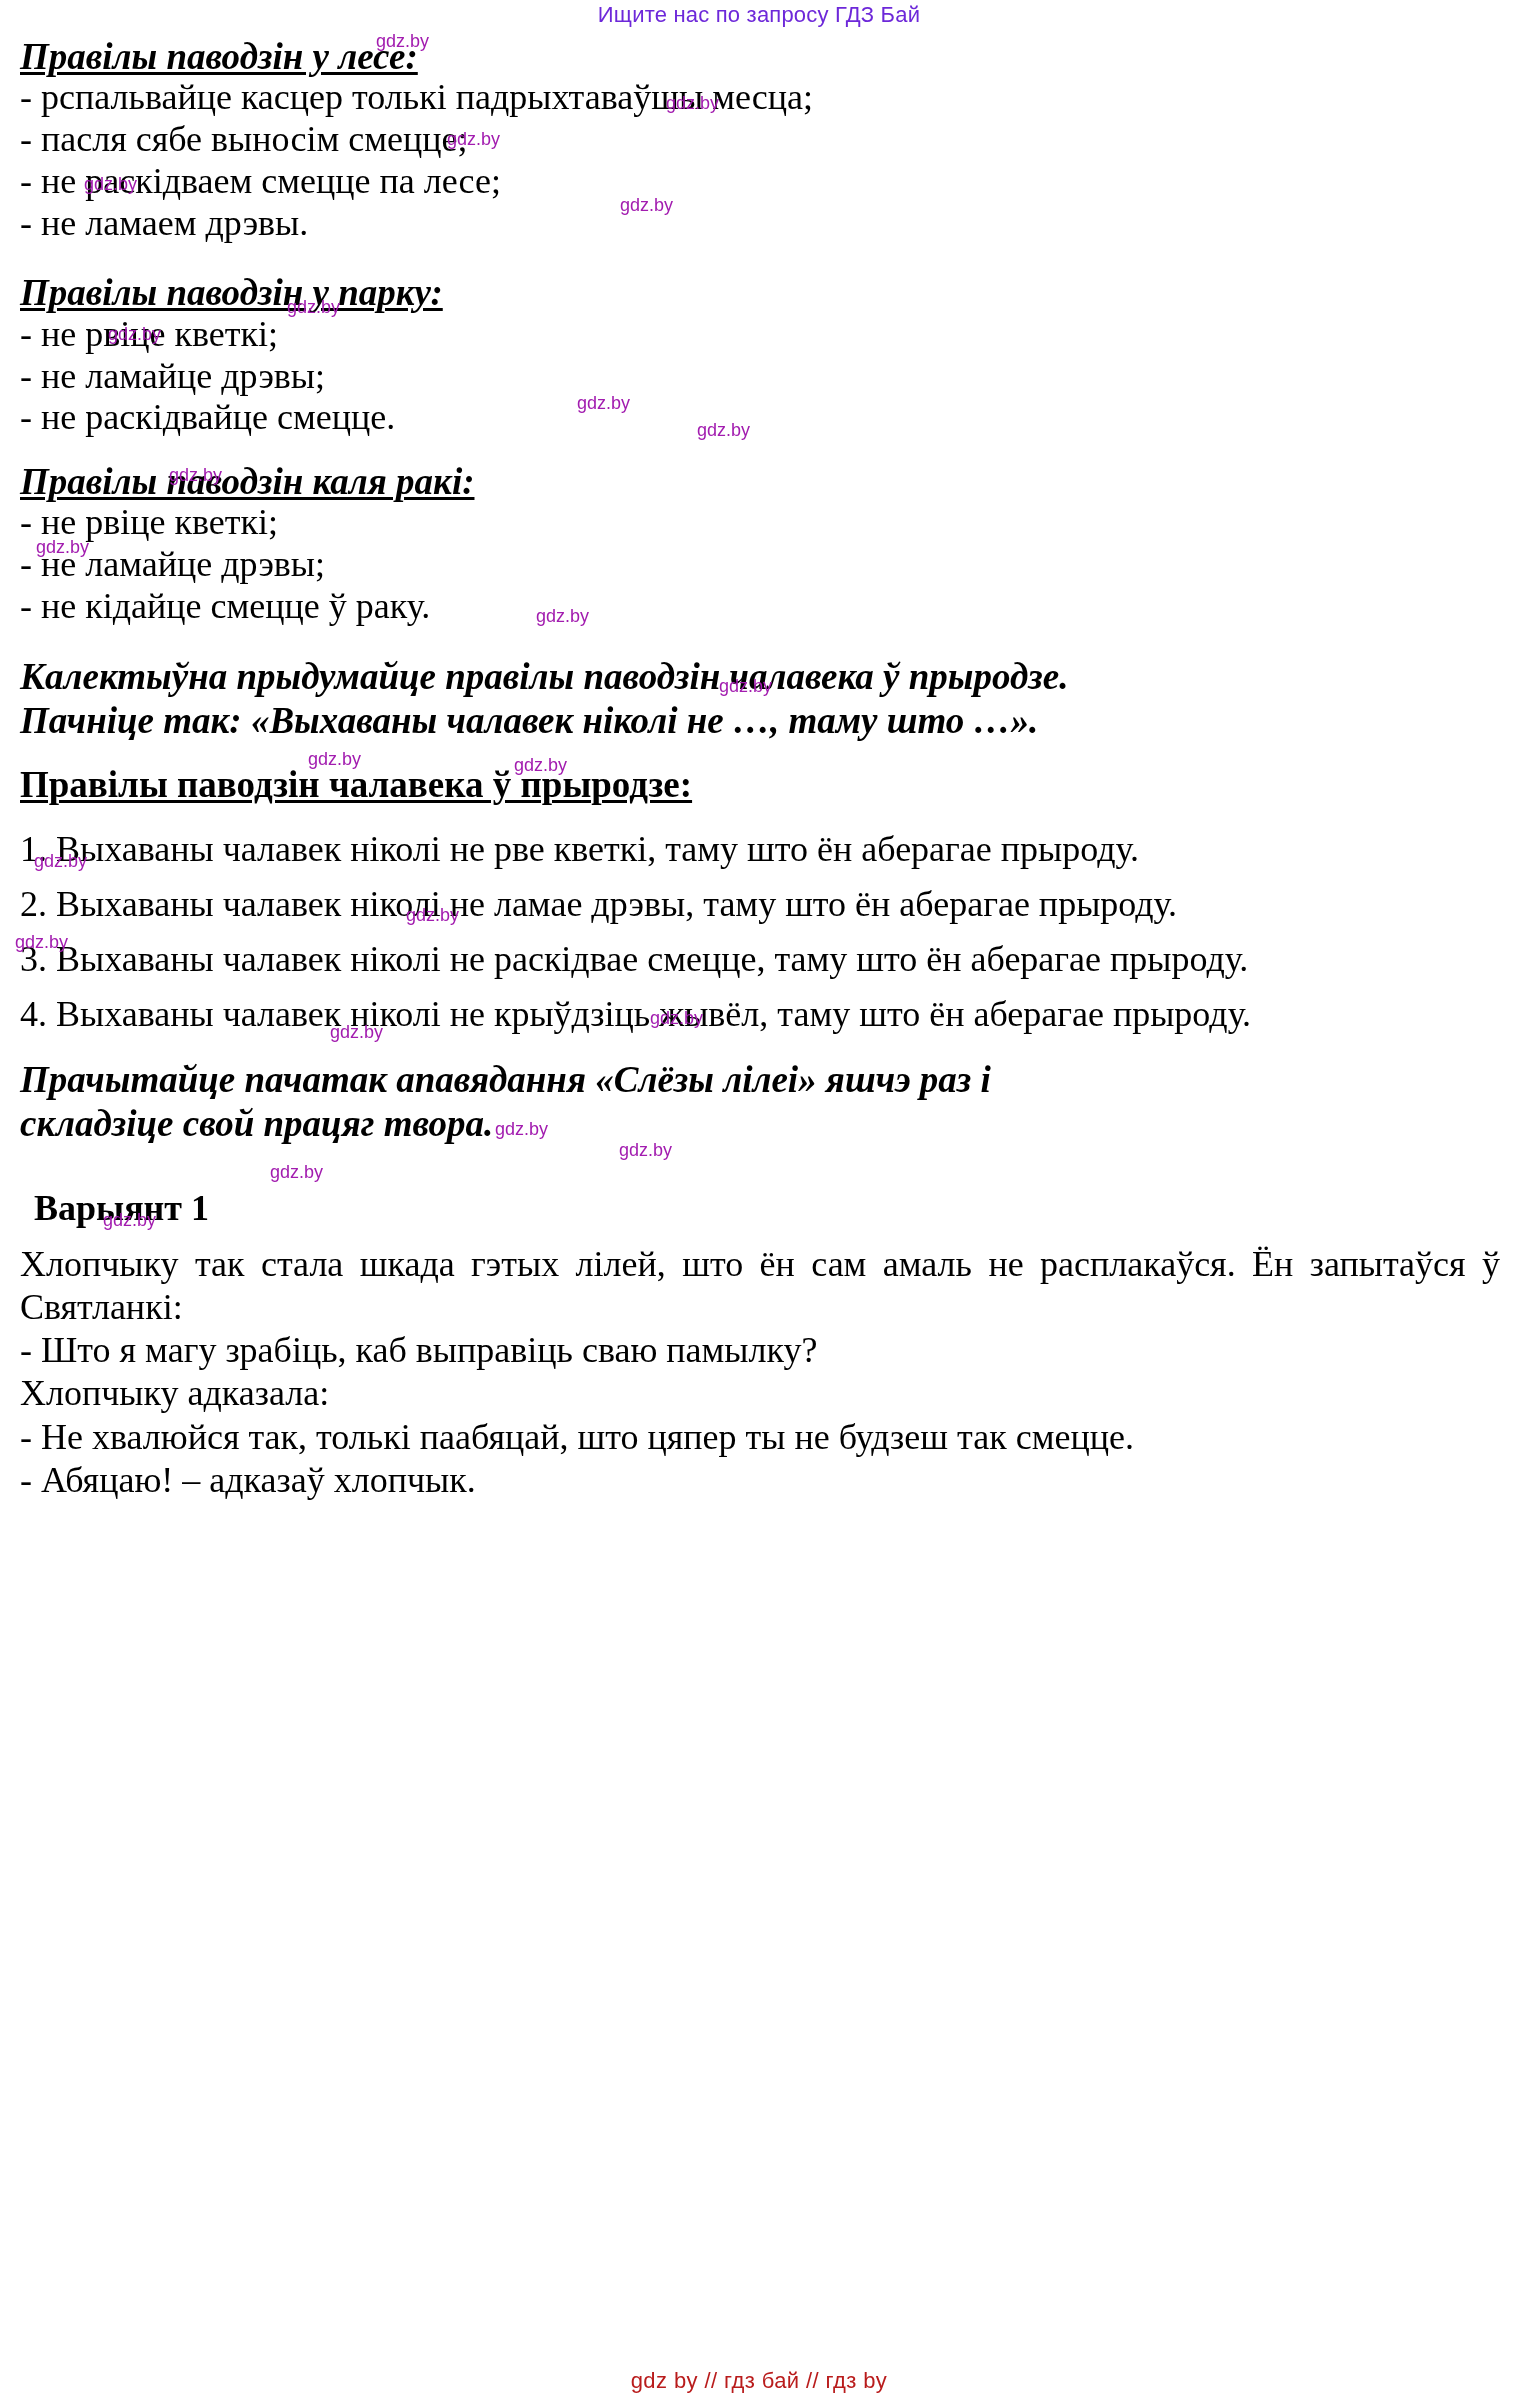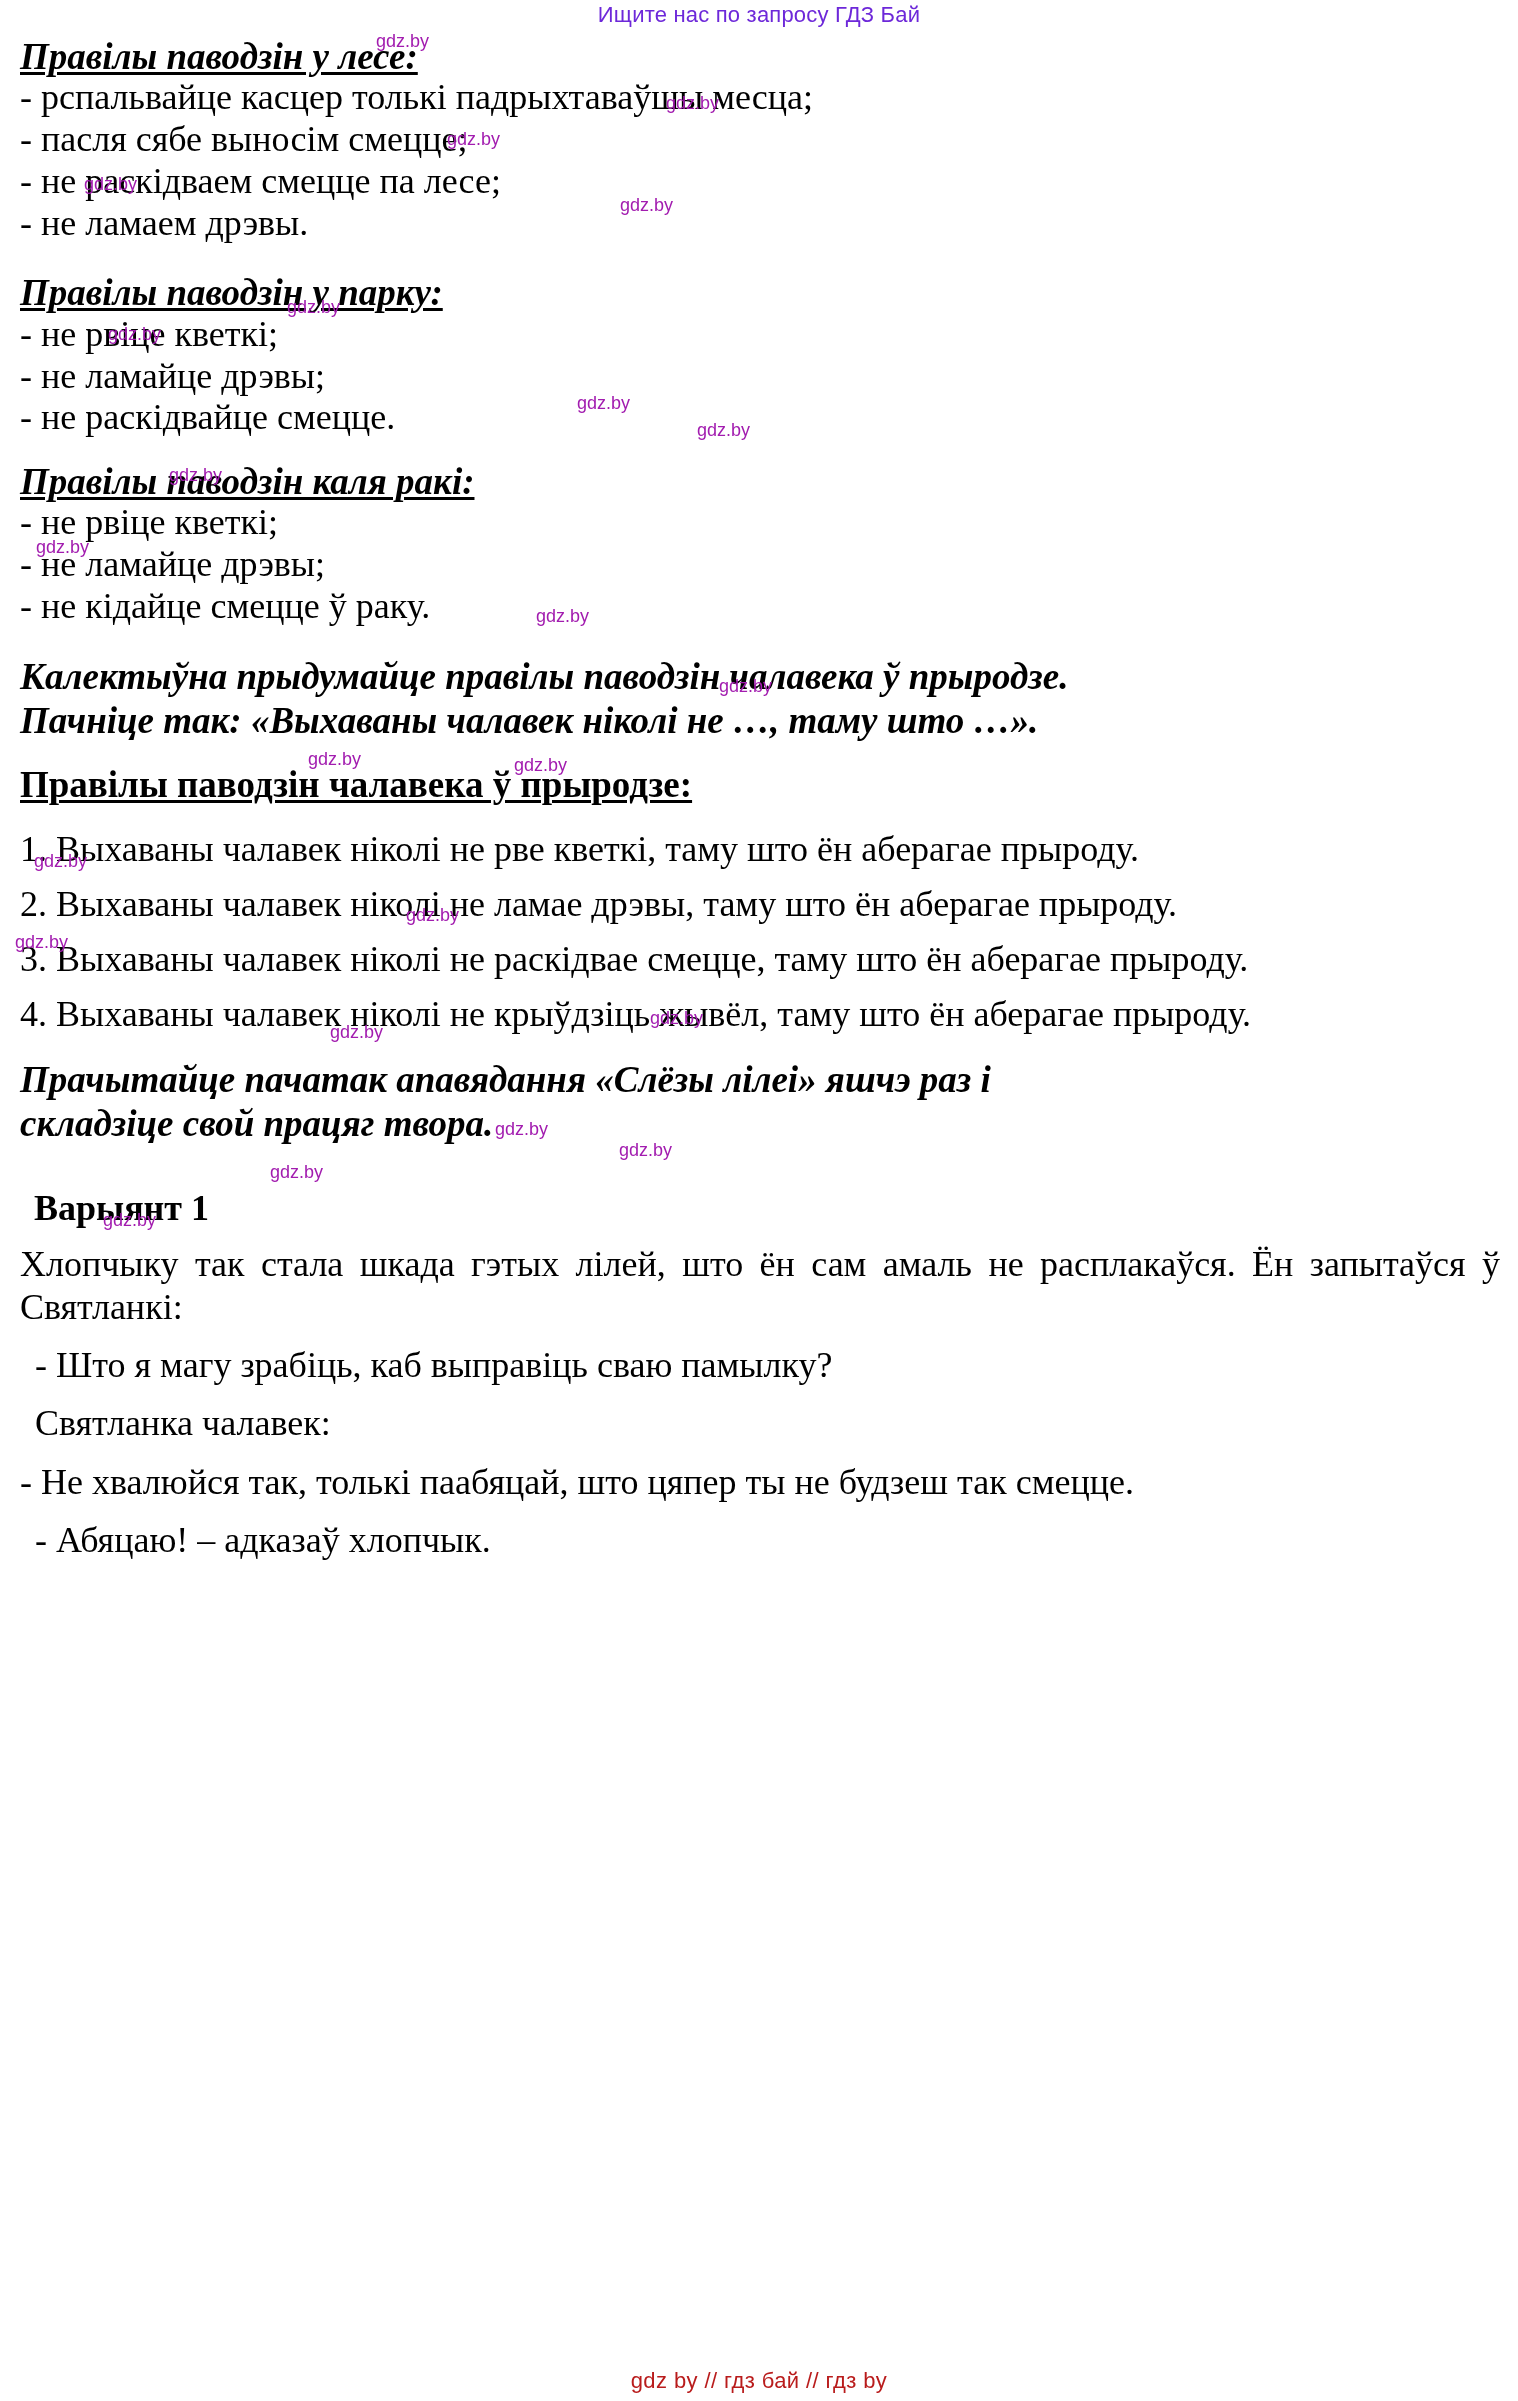--- a/index.html
+++ b/index.html
@@ -107,21 +107,21 @@
     font-size: 36px;
     line-height: 1.2;
     text-align: justify;
     text-align-last: left;
     margin: 0;
     width: 1480px;
   }
   .story-line {
     font-size: 36px;
     line-height: 1.2;
-    margin: 15px;
+    margin: 0;
     white-space: nowrap;
   }
 
   
   .wm {
     position: absolute;
     font-family: "Liberation Sans", "DejaVu Sans", sans-serif;
     font-size: 18px;
     color: #a21caf;
     white-space: nowrap;
@@ -205,21 +205,21 @@
     <p class="prompt">складзіце свой працяг твора.</p>
   </div>
 
   <div class="gap-lg"></div>
 
   <p class="variant-title">Варыянт 1</p>
 
   <p class="story-par">Хлопчыку так стала шкада гэтых лілей, што ён сам амаль не расплакаўся. Ён запытаўся ў Святланкі:</p>
 
   <p class="story-line">- Што я магу зрабіць, каб выправіць сваю памылку?</p>
-  <p class="story-line">Святланка чалавек:</p>
+  <p class="story-line">Хлопчыку адказала:</p>
   <p class="story-par">- Не хвалюйся так, толькі паабяцай, што цяпер ты не будзеш так смецце.</p>
   <p class="story-line">- Абяцаю! – адказаў хлопчык.</p>
 
 </div>
 
 <div id="watermark-layer">
     <div class="wm" style="left: 376px; top: 31px;">gdz.by</div>
     <div class="wm" style="left: 666px; top: 93px;">gdz.by</div>
     <div class="wm" style="left: 447px; top: 129px;">gdz.by</div>
     <div class="wm" style="left: 84px; top: 174px;">gdz.by</div>

